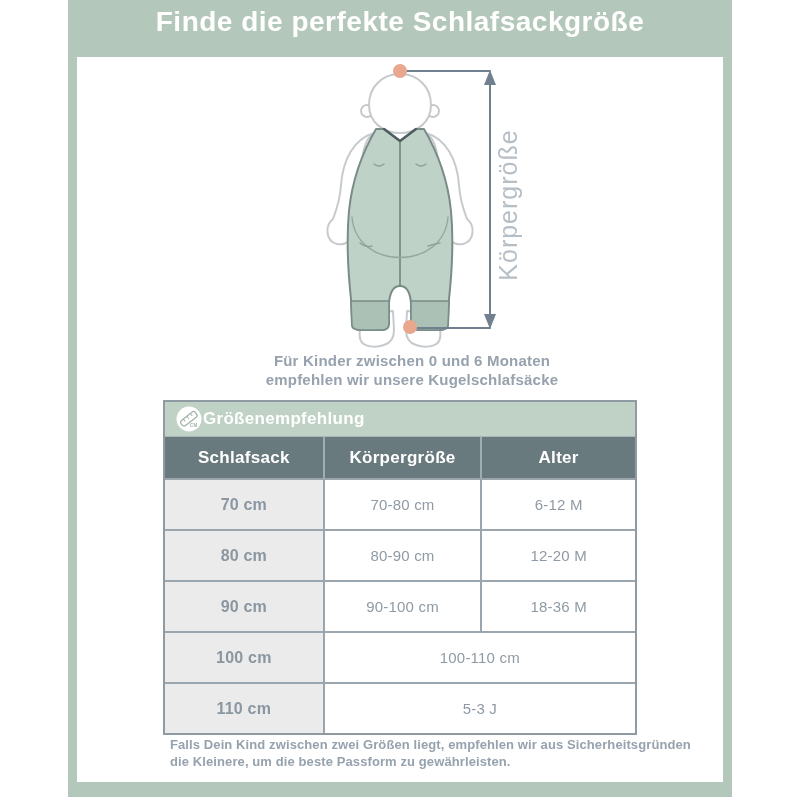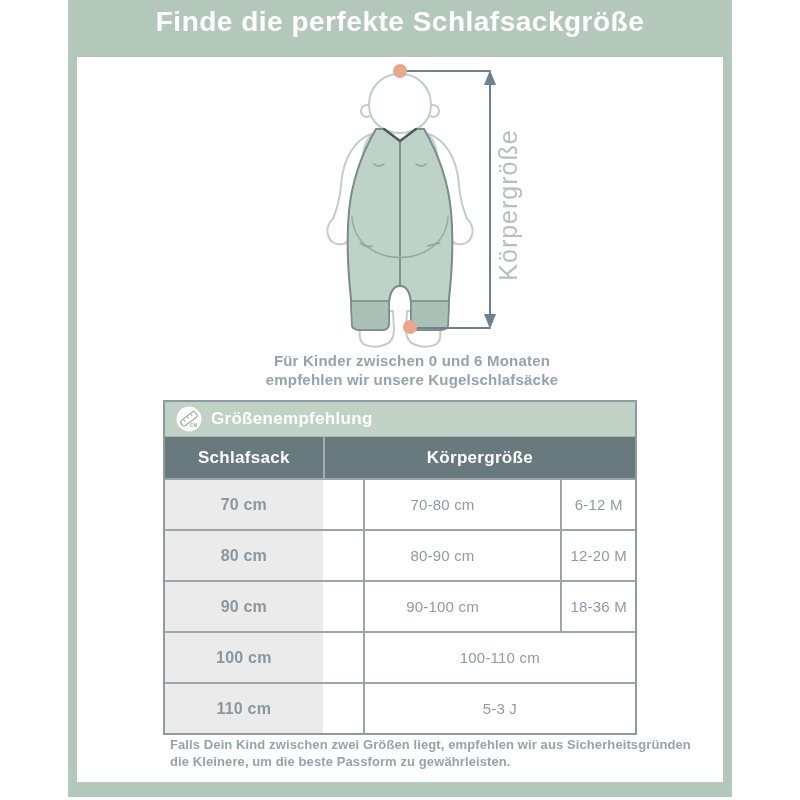--- a/index.html
+++ b/index.html
@@ -20,29 +20,29 @@
   
   .illustration { position:absolute; left:213px; top:2px; width:240px; height:290px; }
 
   
   .note { position:absolute; left:0; top:294px; width:100%; text-align:center;
           color:#96a2ae; font-weight:bold; font-size:15px; line-height:19px; letter-spacing:0.2px;margin-left:12px; }
 
   
   .size-table { position:absolute; left:86px; top:343px; width:474px; border:2px solid #8f9aa2; background:#ffffff; }
   .table-title { height:35px; background:#c0d1c5; border-bottom:1px solid #aab4ba;
-                 display:flex; align-items:center; gap:9px; padding-left:11px;
+                 display:flex; align-items:center; gap:1px; padding-left:11px;
                  color:#ffffff; font-weight:bold; font-size:17px; letter-spacing:0.3px; }
   .thead { display:flex; height:41px; background:#697a7e; }
   .thead .hcell { flex:0 0 33.55%; display:flex; align-items:center; justify-content:center;
                   color:#ffffff; font-weight:bold; font-size:17px; letter-spacing:0.3px;
                   border-left:2px solid #a2adb3; }
   .thead .hcell:first-child { border-left:none; }
   .thead .hcell:last-child { flex:1 1 auto; }
-  .trow { display:flex; height:51px; border-top:2px solid #9ba5ad; background:#ffffff;gap:40px; }
+  .trow { display:flex; height:51px; border-top:2px solid #9ba5ad; background:#ffffff; }
   .trow .cell { flex:0 0 33.55%; display:flex; align-items:center; justify-content:center;
                 border-left:2px solid #9ba5ad; color:#8f9aa4; font-size:15px; letter-spacing:0.2px; }
   .trow .cell:first-child { border-left:none; background:#ebebec; font-weight:bold; font-size:16px; color:#8a96a0; }
   .trow .cell:last-child { flex:1 1 auto; }
 
   
   .footnote { position:absolute; left:93px; top:679px; color:#96a2ae; font-weight:bold;
               font-size:13px; line-height:17px; letter-spacing:0.1px; white-space:nowrap; }
 </style>
 </head>
@@ -112,20 +112,21 @@
               <line x1="17.5" y1="9.5" x2="17.5" y2="12.5" stroke="#9eb3a7" stroke-width="1"></line>
             </g>
             <text x="14" y="20.5" font-size="4.5" font-weight="bold" fill="#9eb3a7">CM</text>
           </svg>
           <span>Größenempfehlung</span>
         </div>
 
         <div class="thead">
           <div class="hcell">Schlafsack</div>
           <div class="hcell">Körpergröße</div>
+          <div class="hcell">Alter</div>
         </div>
 
         <div class="trow">
           <div class="cell">70 cm</div>
           <div class="cell">70-80 cm</div>
           <div class="cell">6-12 M</div>
         </div>
         <div class="trow">
           <div class="cell">80 cm</div>
           <div class="cell">80-90 cm</div>

